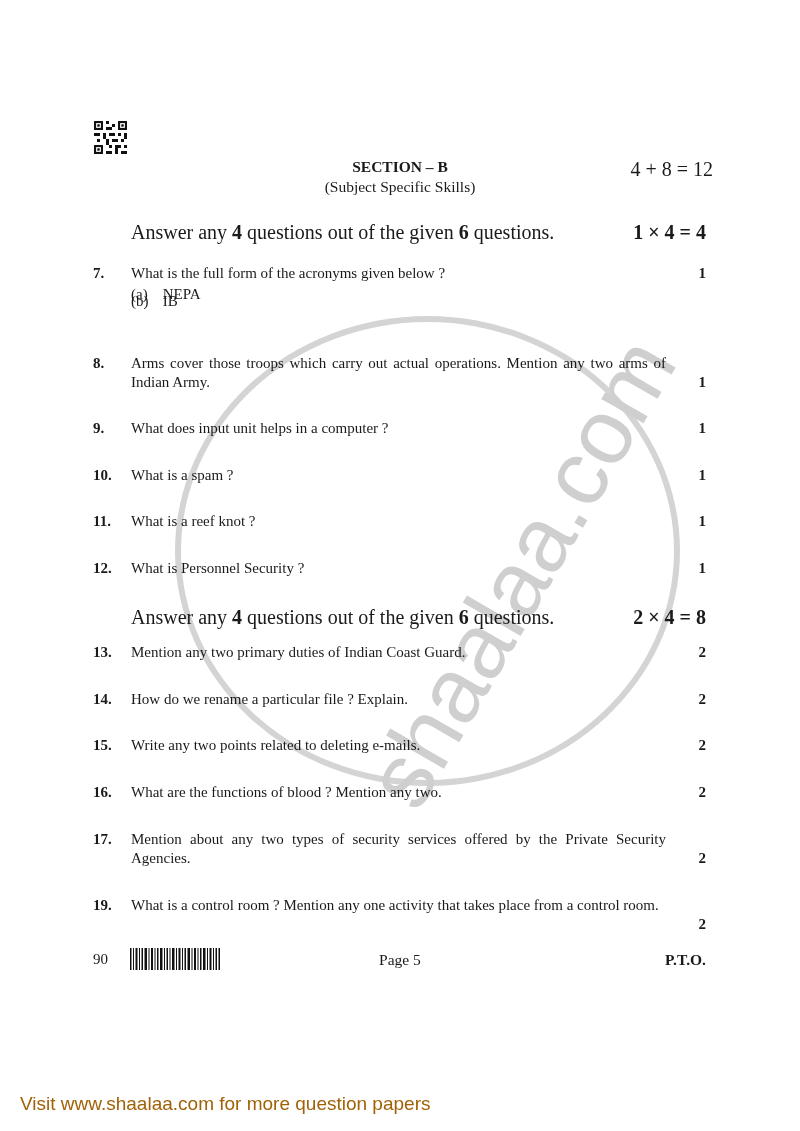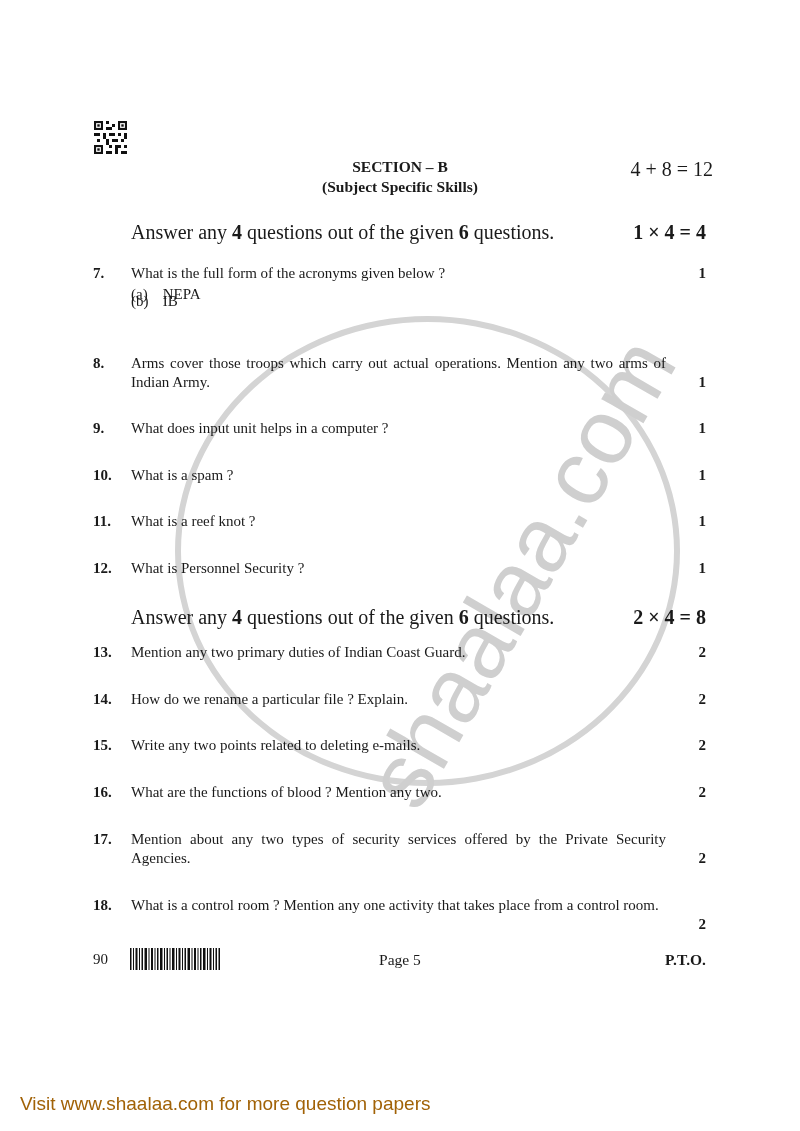--- a/index.html
+++ b/index.html
@@ -2,21 +2,21 @@
 <html><head>
 <meta charset="utf-8">
 <style>
   html, body { margin:0; padding:0; }
   body { width:800px; height:1131px; background:#fff; position:relative; overflow:hidden;
          font-family:"DejaVu Serif","Liberation Serif",serif; color:#1a1a1a; }
   .serif { font-family:"Liberation Serif","DejaVu Serif",serif; }
   .abs { position:absolute; }
   .qr { left:94px; top:121px; width:33px; height:33px; }
   .sec-title { left:0; width:800px; text-align:center; top:158px; font-size:15.5px; font-weight:bold; }
-  .sec-sub { left:0; width:800px; text-align:center; top:178px; font-size:15.5px; font-weight:bold; }
+  .sec-sub { left:0; width:800px; text-align:center; top:178px; font-size:15.5px; font-weight:normal; }
   .sec-marks { right:87px; top:158px; font-size:20px; font-weight:normal; }
   .row { position:absolute; left:93px; right:94px; font-size:15px; line-height:19px; }
   .num { position:absolute; left:0; font-weight:bold; }
   .txt { position:absolute; left:38px; right:40px; text-align:justify; }
   .mk { position:absolute; right:0; font-weight:bold; }
   .instr { position:absolute; left:131px; right:94px; font-size:20px; }
   .instr .mk { font-weight:bold; }
   .sub { position:absolute; left:38px; }
   .sub .lab { display:inline-block; width:28px; }
   .footer-num { left:93px; top:951px; font-size:15px; font-weight:normal; }
@@ -149,21 +149,21 @@
   <span class="mk">2</span>
 </div>
 
 <div class="row serif" style="top:830px;">
   <span class="num">17.</span>
   <span class="txt" style="right:0;padding-right:40px;">Mention about any two types of security services offered by the Private Security Agencies.</span>
   <span class="mk" style="top:19px;">2</span>
 </div>
 
 <div class="row serif" style="top:896px;">
-  <span class="num">18.</span>
+  <span class="num">19.</span>
   <span class="txt" style="right:0;padding-right:40px;">What is a control room ? Mention any one activity that takes place from a control room.</span>
   <span class="mk" style="top:19px;">2</span>
 </div>
 
 <div class="abs footer-num serif">90</div>
 <svg class="abs barcode" viewBox="0 0 90 22" preserveAspectRatio="none">
   <g fill="#111">
     <rect x="0" y="0" width="1.5" height="22"></rect>
       <rect x="3" y="0" width="1" height="22"></rect>
       <rect x="5.5" y="0" width="2" height="22"></rect>

